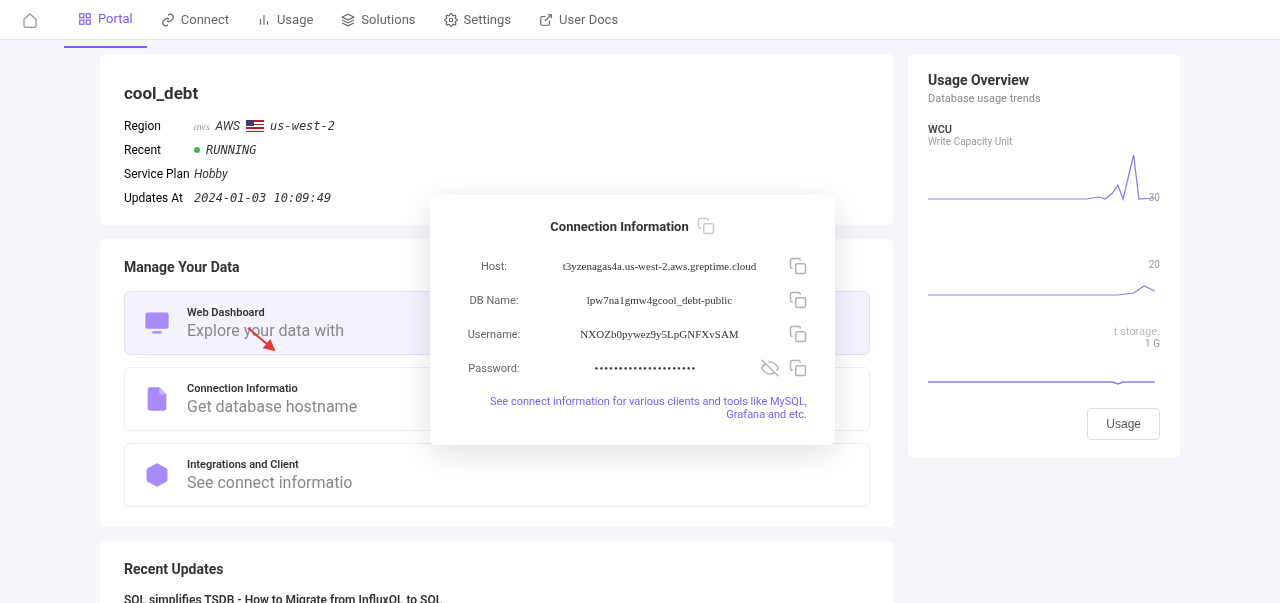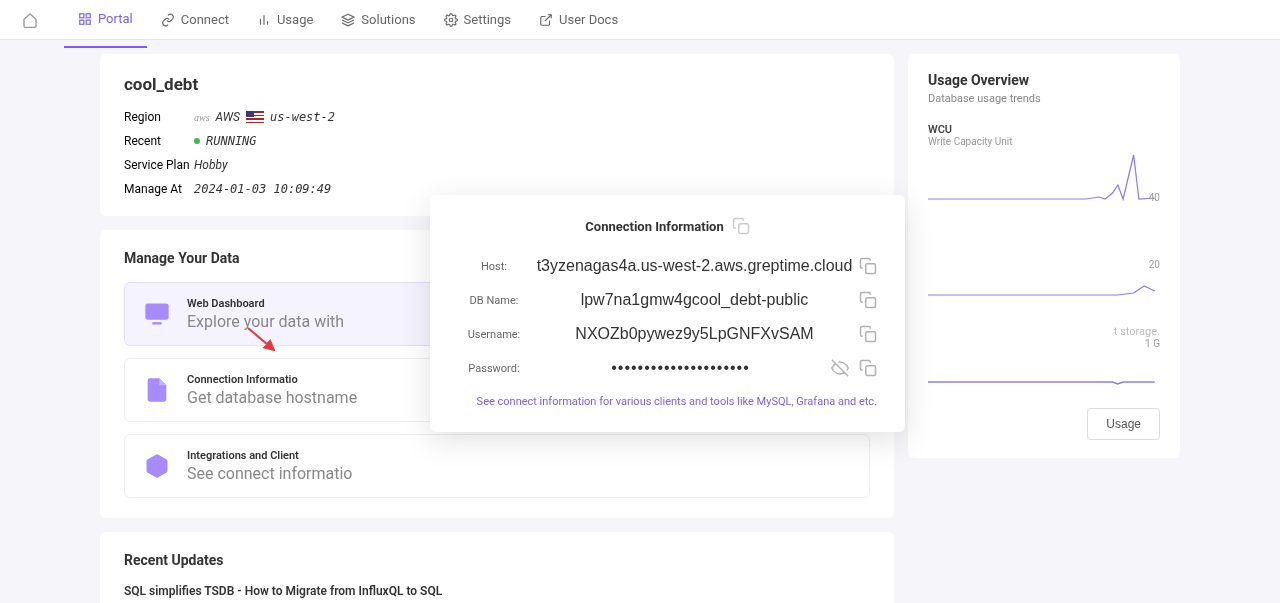--- a/index.html
+++ b/index.html
@@ -13,21 +13,21 @@
     .nav-item svg { width: 14px; height: 14px; }
     
     
     .container { display: flex; gap: 14px; padding: 14px 0; max-width: 1080px; margin: 0 auto; }
     .left-col { flex: 1; display: flex; flex-direction: column; gap: 14px; }
     .right-col { width: 272px; }
     
     .card { background: #fff; border-radius: 6px; padding: 20px 24px; }
     
     
-    .instance-title { font-size: 17px; font-weight: 700; margin-bottom: 16px; }
+    .instance-title { font-size: 17px; font-weight: 700; margin-bottom: 16px; margin-top: 9px; }
     .info-row { display: flex; align-items: center; margin-bottom: 10px; font-size: 12px; }
     .info-label { width: 70px; color: #000000; }
     .info-value { display: flex; align-items: center; gap: 6px; font-style: italic; }
     .mono { font-family: "SFMono-Regular", Consolas, monospace; font-size: 12px; }
     .aws-badge { font-family: serif; font-size: 10px; color: #999; }
     .flag { width: 18px; height: 12px; background: linear-gradient(to bottom, #b22222 0%, #b22222 15%, #fff 15%, #fff 30%, #b22222 30%, #b22222 45%, #fff 45%, #fff 60%, #b22222 60%, #b22222 75%, #fff 75%, #fff 90%, #b22222 90%); position: relative; }
     .flag::before { content: ''; position: absolute; top: 0; left: 0; width: 8px; height: 6px; background: #3c3b6e; }
     .status-dot { width: 6px; height: 6px; border-radius: 50%; background: #3fb950; }
     
     
@@ -47,26 +47,26 @@
     .chart-wrap svg { width: 100%; height: 100%; }
     .chart-label { position: absolute; right: 0; font-size: 10px; color: #999; }
     .usage-btn { display: inline-flex; align-items: center; padding: 8px 18px; border: 1px solid #ddd; border-radius: 4px; background: #fff; cursor: pointer; font-size: 12px; color: #555; }
     
     
     .update-wrap { position: relative; padding-right: 30px; }
     .update-title { font-size: 12px; font-weight: 600; margin-bottom: 6px; }
     .update-desc { font-size: 11px; color: #888; line-height: 1.5; max-width: 480px; }
     
     
-    .popover { position: absolute; left: 430px; top: 195px; width: 475px; background: #fff; border-radius: 6px; box-shadow: 0 8px 32px rgba(0,0,0,0.12); padding: 22px 28px 24px; z-index: 100; }
+    .popover { position: absolute; left: 430px; top: 195px; width: 405px; background: #fff; border-radius: 6px; box-shadow: 0 8px 32px rgba(0,0,0,0.12); padding: 22px 28px 24px; z-index: 100; }
     .pop-header { display: flex; align-items: center; justify-content: center; gap: 8px; margin-bottom: 22px; }
     .pop-title { font-size: 13px; font-weight: 700; }
     .pop-row { display: flex; align-items: center; margin-bottom: 16px; font-size: 12px; text-align: center; }
     .pop-label { width: 72px; color: #666; font-size: 11px; }
-    .pop-value { flex: 1; font-family: Liberation Sans, sans-serif; font-size: 16px; color: #333; }
+    .pop-value { flex: 1; font-family: Liberation Serif, serif; font-size: 11px; color: #333; }
     .pop-actions { display: flex; gap: 10px; }
     .icon-btn { width: 18px; height: 18px; cursor: pointer; opacity: 0.5; }
     .pop-link { text-align: right; font-size: 11px; color: #7c5cf5; cursor: pointer; margin-top: 18px; }
     
     
     .red-arrow { position: absolute; left: 246px; top: 326px; z-index: 50; pointer-events: none; }
     
     .ghost-text { color: #bbb; font-size: 11px; }
   </style>
 </head>
@@ -146,21 +146,21 @@
         <div class="info-value">
           <span class="status-dot"></span>
           <span class="mono">RUNNING</span>
         </div>
       </div>
       <div class="info-row">
         <div class="info-label">Service Plan</div>
         <div class="info-value">Hobby</div>
       </div>
       <div class="info-row" style="margin-bottom:0">
-        <div class="info-label">Manage At</div>
+        <div class="info-label">Updates At</div>
         <div class="info-value mono">2024-01-03 10:09:49</div>
       </div>
     </div>
 
     <div class="card">
       <div class="section-title">Manage Your Data</div>
       <div class="data-item active">
         <div class="data-icon">
           <svg viewBox="0 0 24 24" width="28" height="28" fill="#a78bfa">
               <rect x="2" y="3" width="20" height="14" rx="2"></rect>
@@ -211,21 +211,21 @@
     <div class="card" style="padding:18px 20px">
       <div class="usage-title">Usage Overview</div>
       <div class="usage-sub">Database usage trends</div>
 
       <div class="metric-title">WCU</div>
       <div class="metric-sub">Write Capacity Unit</div>
       <div class="chart-wrap">
         <svg viewBox="0 0 220 50" preserveAspectRatio="none">
           <polyline points="0,46 150,46 162,44 168,46 175,40 180,32 185,46 195,2 200,46 215,45" fill="none" stroke="#8b7cf5" stroke-width="1.2"></polyline>
         </svg>
-        <div class="chart-label" style="bottom:0">40</div>
+        <div class="chart-label" style="bottom:0">30</div>
       </div>
 
       <div style="height:30px"></div>
       <div class="chart-wrap">
         <svg viewBox="0 0 220 50" preserveAspectRatio="none">
           <polyline points="0,42 180,42 195,40 205,33 215,38" fill="none" stroke="#8b7cf5" stroke-width="1.2"></polyline>
         </svg>
         <div class="chart-label" style="top:6px">20</div>
       </div>
 

